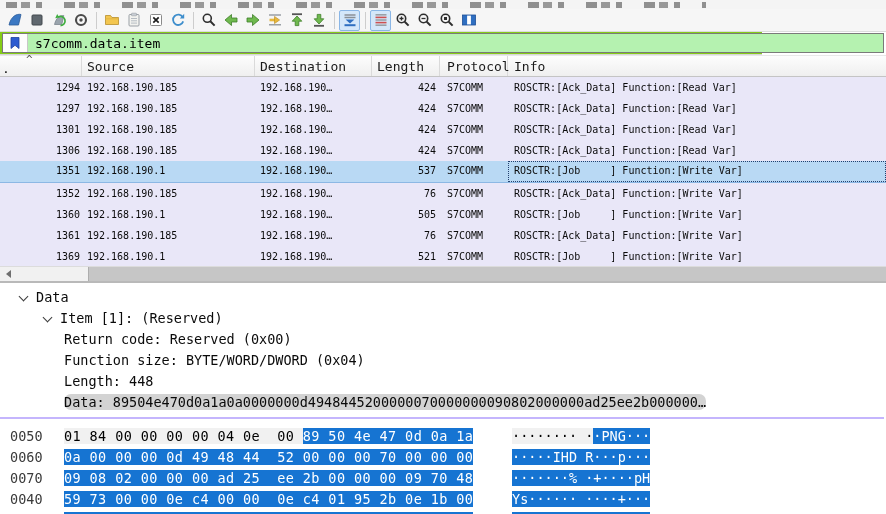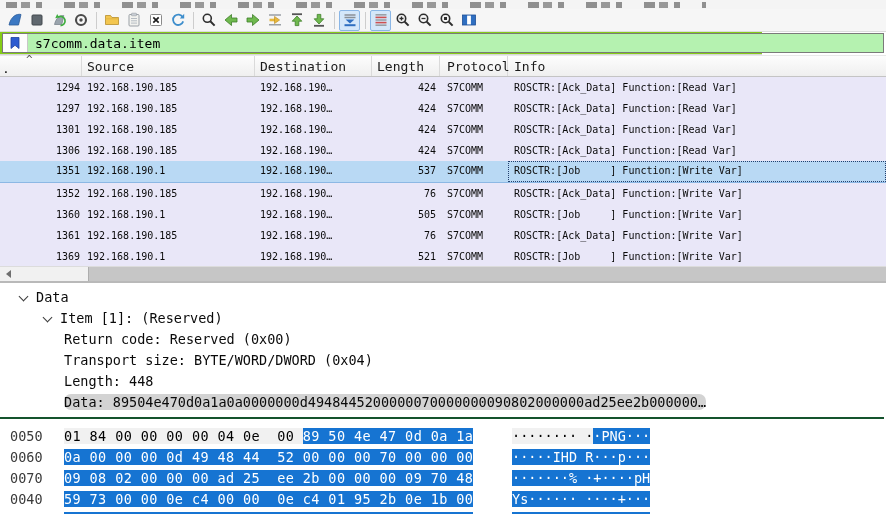--- a/index.html
+++ b/index.html
@@ -103,21 +103,21 @@
   .dline.lvl2{padding-left:64px;}
   .chev{
     display:inline-block;width:6px;height:6px;
     border-right:1.6px solid #3c3c3c;border-bottom:1.6px solid #3c3c3c;
     transform:rotate(45deg);margin:0 9px 3px 0;vertical-align:middle;
   }
   .dsel{background:#d3d3d3;border-radius:7px;}
   
   #hexpane{
     position:absolute;left:0;top:417px;width:884px;height:97px;background:#ffffff;
-    border-top:2px solid #14532d;box-sizing:border-box;padding-top:7px;overflow:hidden;
+    border-top:2px solid #c4b5fd;box-sizing:border-box;padding-top:7px;overflow:hidden;
   }
   .hexrow{position:relative;height:21px;line-height:21px;font-size:13.5px;white-space:pre;}
   .off{display:inline-block;margin-left:10px;width:40px;color:#3a3a3a;}
   .bytes{margin-left:14px;letter-spacing:0.4px;}
   .bplain{background:#f1f1f1;color:#000;}
   .bhl{background:#1674d2;color:#ffffff;}
   .ascii{position:absolute;left:512px;top:0;letter-spacing:0;}
   .aplain{background:#f1f1f1;color:#000;}
   .ahl{background:#1674d2;color:#ffffff;}
 </style>
@@ -310,21 +310,21 @@
   <div id="hs-left">
       <div class="tri"></div>
     </div>
   <div id="hs-thumb"></div>
 </div>
 
 <div id="details">
     <div class="dline lvl0"><span class="chev"></span><span class="dtext">Data</span></div>
     <div class="dline lvl1"><span class="chev"></span><span class="dtext">Item [1]: (Reserved)</span></div>
     <div class="dline lvl2"><span class="dtext">Return code: Reserved (0x00)</span></div>
-    <div class="dline lvl2"><span class="dtext">Transport size: BYTE/WORD/DWORD (0x04)</span></div>
+    <div class="dline lvl2"><span class="dtext">Function size: BYTE/WORD/DWORD (0x04)</span></div>
     <div class="dline lvl2"><span class="dtext">Length: 448</span></div>
     <div class="dline lvl2"><span class="dtext dsel">Data: 89504e470d0a1a0a0000000d4948445200000070000000090802000000ad25ee2b000000…</span></div>
   </div>
 
 <div id="hexpane">
     <div class="hexrow"><span class="off">0050</span><span class="bytes"><span class="bplain">01 84 00 00 00 00 04 0e  00 </span><span class="bhl">89 50 4e 47 0d 0a 1a</span></span><span class="ascii"><span class="aplain">········ ·</span><span class="ahl">·PNG···</span></span></div>
     <div class="hexrow"><span class="off">0060</span><span class="bytes"><span class="bplain"></span><span class="bhl">0a 00 00 00 0d 49 48 44  52 00 00 00 70 00 00 00</span></span><span class="ascii"><span class="aplain"></span><span class="ahl">·····IHD R···p···</span></span></div>
     <div class="hexrow"><span class="off">0070</span><span class="bytes"><span class="bplain"></span><span class="bhl">09 08 02 00 00 00 ad 25  ee 2b 00 00 00 09 70 48</span></span><span class="ascii"><span class="aplain"></span><span class="ahl">·······% ·+····pH</span></span></div>
     <div class="hexrow"><span class="off">0040</span><span class="bytes"><span class="bplain"></span><span class="bhl">59 73 00 00 0e c4 00 00  0e c4 01 95 2b 0e 1b 00</span></span><span class="ascii"><span class="aplain"></span><span class="ahl">Ys······ ····+···</span></span></div>
     <div class="hexrow"><span class="off">0090</span><span class="bytes"><span class="bplain"></span><span class="bhl">00 00 11 74 45 58 74 53  6f 66 74 77 61 72 65 00</span></span><span class="ascii"><span class="aplain"></span><span class="ahl">···tEXtS oftware·</span></span></div>

